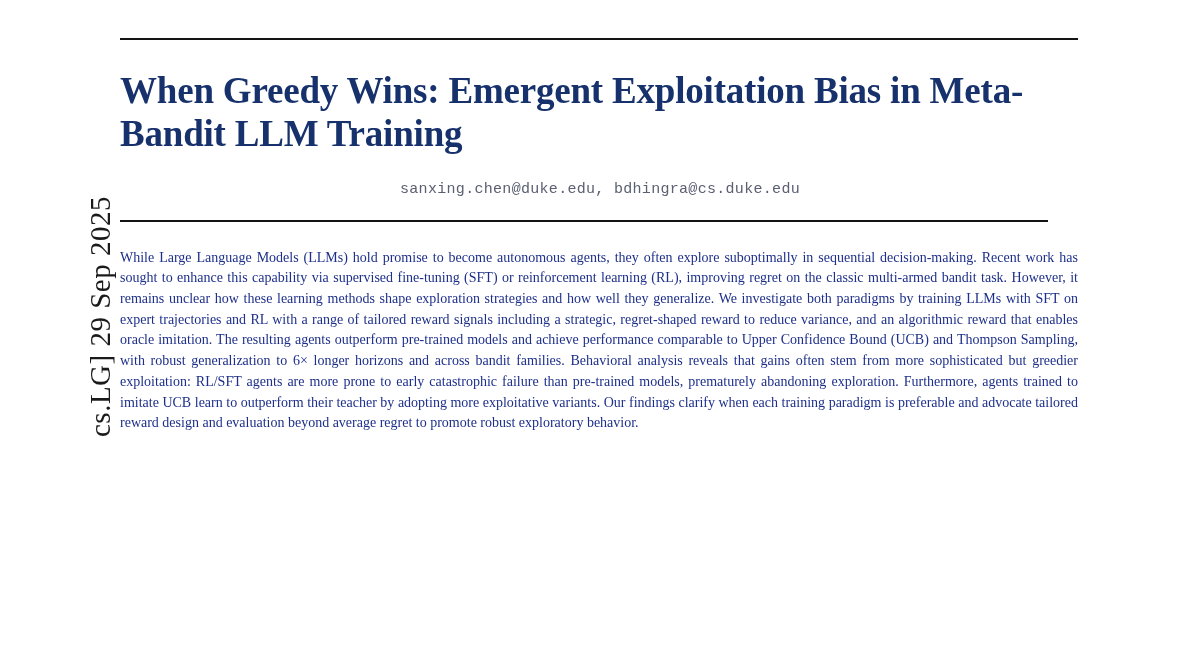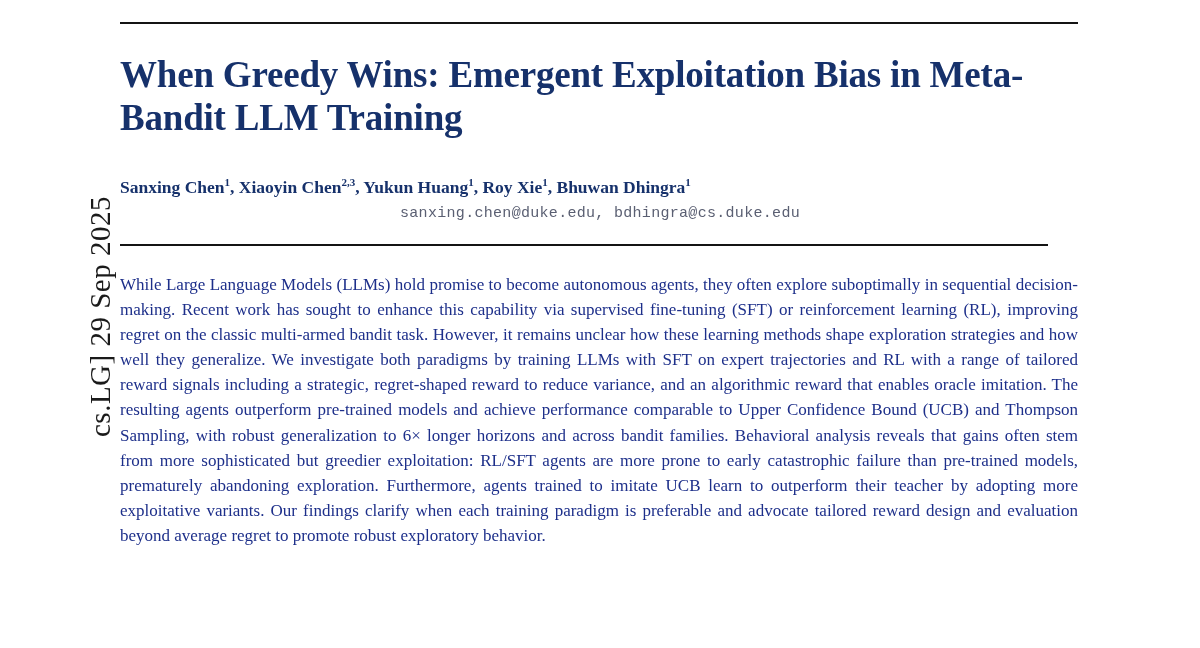--- a/index.html
+++ b/index.html
@@ -36,21 +36,21 @@
     font-size: 29px;
     letter-spacing: 0.5px;
     color: #1a1a1a;
     white-space: nowrap;
   }
 
   
   .paper {
     position: absolute;
     left: 120px;
-    top: 0;
+    top: 16px;
     width: 960px;
   }
 
   .rule {
     border: 0;
     border-top: 2px solid #141414;
     margin: 0;
   }
   .rule-top {
     margin-top: 22px;
@@ -102,21 +102,21 @@
     font-size: 15px;
     letter-spacing: 0.3px;
     color: #5a5f72;
     text-align: center;
   }
 
   .abstract {
     margin-top: 26px;
     width: 958px;
     font-family: "Liberation Serif", serif;
-    font-size: 17px;
+    font-size: 14px;
     line-height: 1.48;
     text-align: justify;
     color: #1d2f8a;
     hyphens: none;
   }
   .abstract p {
     margin: 0;
   }
 </style>
 </head>
@@ -125,21 +125,20 @@
 <div class="arxiv-stamp">
   <div class="vtext">cs.LG]   29 Sep 2025</div>
 </div>
 
 <div class="paper">
 
   <hr class="rule rule-top">
 
   <h1 class="title">When Greedy Wins: Emergent Exploitation Bias in Meta-Bandit LLM Training</h1>
 
-  <div class="authors">Sanxing Chen<sup>1</sup>, Xiaoyin Chen<sup>2,3</sup>, Yukun Huang<sup>1</sup>, Roy Xie<sup>1</sup>, Bhuwan Dhingra<sup>1</sup></div>
 
 
   <div class="emails">sanxing.chen@duke.edu, bdhingra@cs.duke.edu</div>
 
   <hr class="rule rule-mid">
 
   <div class="abstract">
     <p>While Large Language Models (LLMs) hold promise to become autonomous agents, they often explore suboptimally in sequential decision-making. Recent work has sought to enhance this capability via supervised fine-tuning (SFT) or reinforcement learning (RL), improving regret on the classic multi-armed bandit task. However, it remains unclear how these learning methods shape exploration strategies and how well they generalize. We investigate both paradigms by training LLMs with SFT on expert trajectories and RL with a range of tailored reward signals including a strategic, regret-shaped reward to reduce variance, and an algorithmic reward that enables oracle imitation. The resulting agents outperform pre-trained models and achieve performance comparable to Upper Confidence Bound (UCB) and Thompson Sampling, with robust generalization to 6× longer horizons and across bandit families. Behavioral analysis reveals that gains often stem from more sophisticated but greedier exploitation: RL/SFT agents are more prone to early catastrophic failure than pre-trained models, prematurely abandoning exploration. Furthermore, agents trained to imitate UCB learn to outperform their teacher by adopting more exploitative variants. Our findings clarify when each training paradigm is preferable and advocate tailored reward design and evaluation beyond average regret to promote robust exploratory behavior.</p>
   </div>
 

